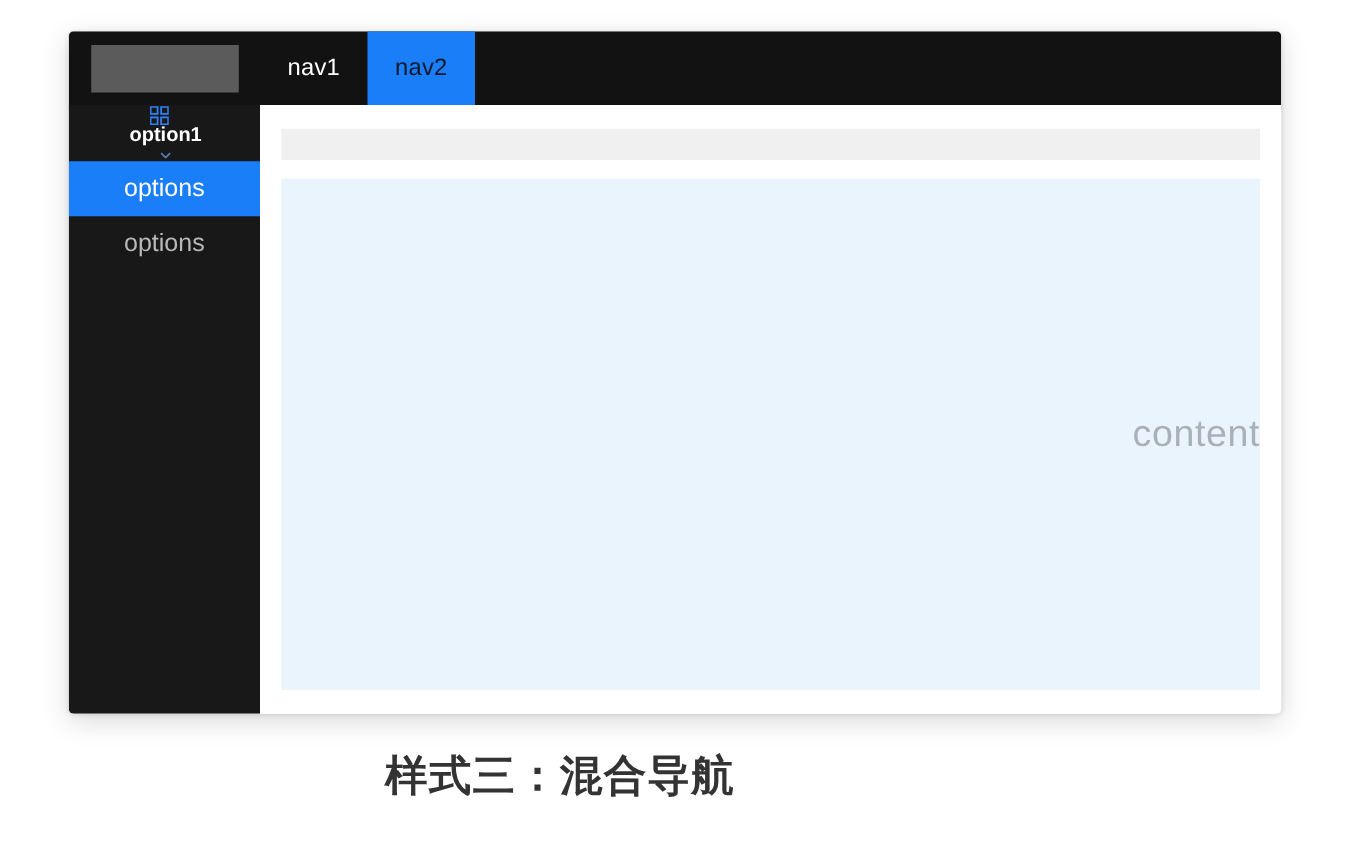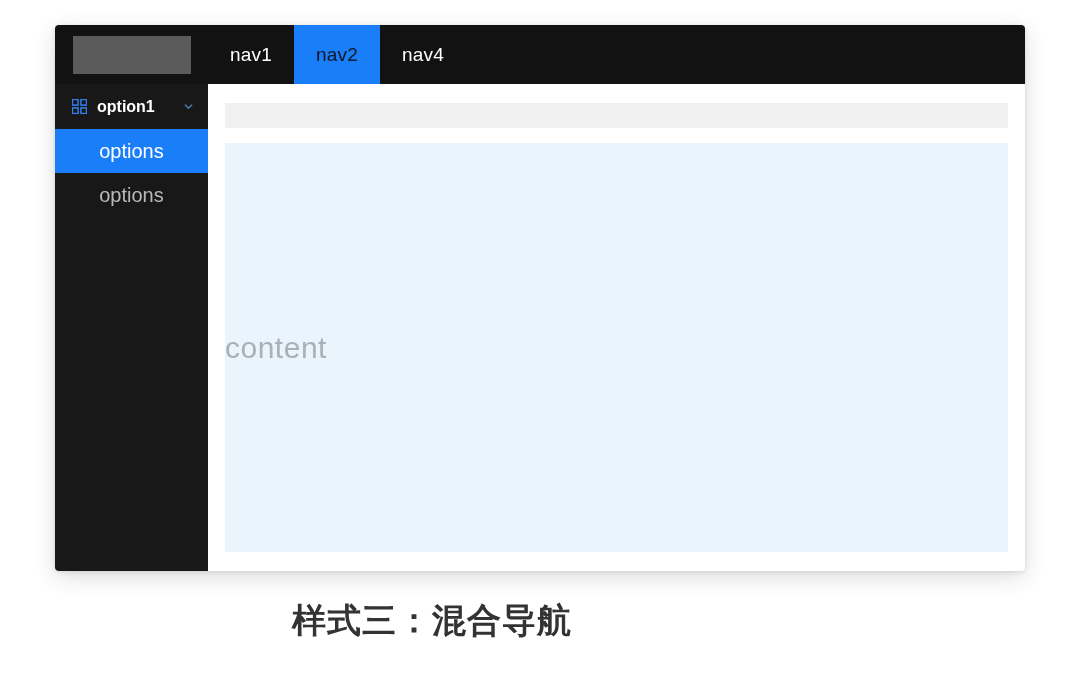--- a/index.html
+++ b/index.html
@@ -95,20 +95,21 @@
     height: 45px;
     display: flex;
     align-items: center;
     padding: 0 14px 0 16px;
     color: #ffffff;
     font-size: 16px;
     font-weight: bold;
     cursor: pointer;
     user-select: none;
     box-sizing: border-box;
+    flex-direction: column;
   }
   .side-icon {
     width: 16px;
     height: 16px;
     margin-right: 10px;
     flex: 0 0 auto;
     display: flex;
     align-items: center;
     justify-content: center;
   }
@@ -158,41 +159,42 @@
   }
   #content-box {
     position: absolute;
     left: 17px;
     top: 59px;
     width: 783px;
     height: 409px;
     background: #eaf4fd;
     display: flex;
     align-items: center;
-    justify-content: flex-start;
+    justify-content: flex-end;
   }
   #content-text {
     color: #a9b0b6;
     font-size: 30px;
     letter-spacing: 0.5px;
     user-select: none;
   }
 
   
   #caption {
     position: absolute;
     left: 0;
     top: 598px;
     width: 864px;
     text-align: center;
     color: #333333;
     font-size: 34px;
     font-weight: bold;
     letter-spacing: 1px;
     font-family: "Liberation Sans", sans-serif;
+    padding-left: 16px;
   }
 
   svg { display: block; }
 </style>
 </head>
 <body>
 
 <div id="stage">
 
   <div id="window">
@@ -202,23 +204,20 @@
       <div id="logo-slot">
         <div id="logo-box"></div>
       </div>
 
       <div id="nav-items">
         <div class="nav-item">
           <span>nav1</span>
         </div>
         <div class="nav-item active">
           <span>nav2</span>
-        </div>
-        <div class="nav-item">
-          <span>nav4</span>
         </div>
       </div>
 
     </div>
 
     <div id="sidebar">
 
       <div class="side-group-head">
         <span class="side-icon">
           <svg width="15" height="15" viewBox="0 0 16 16">

